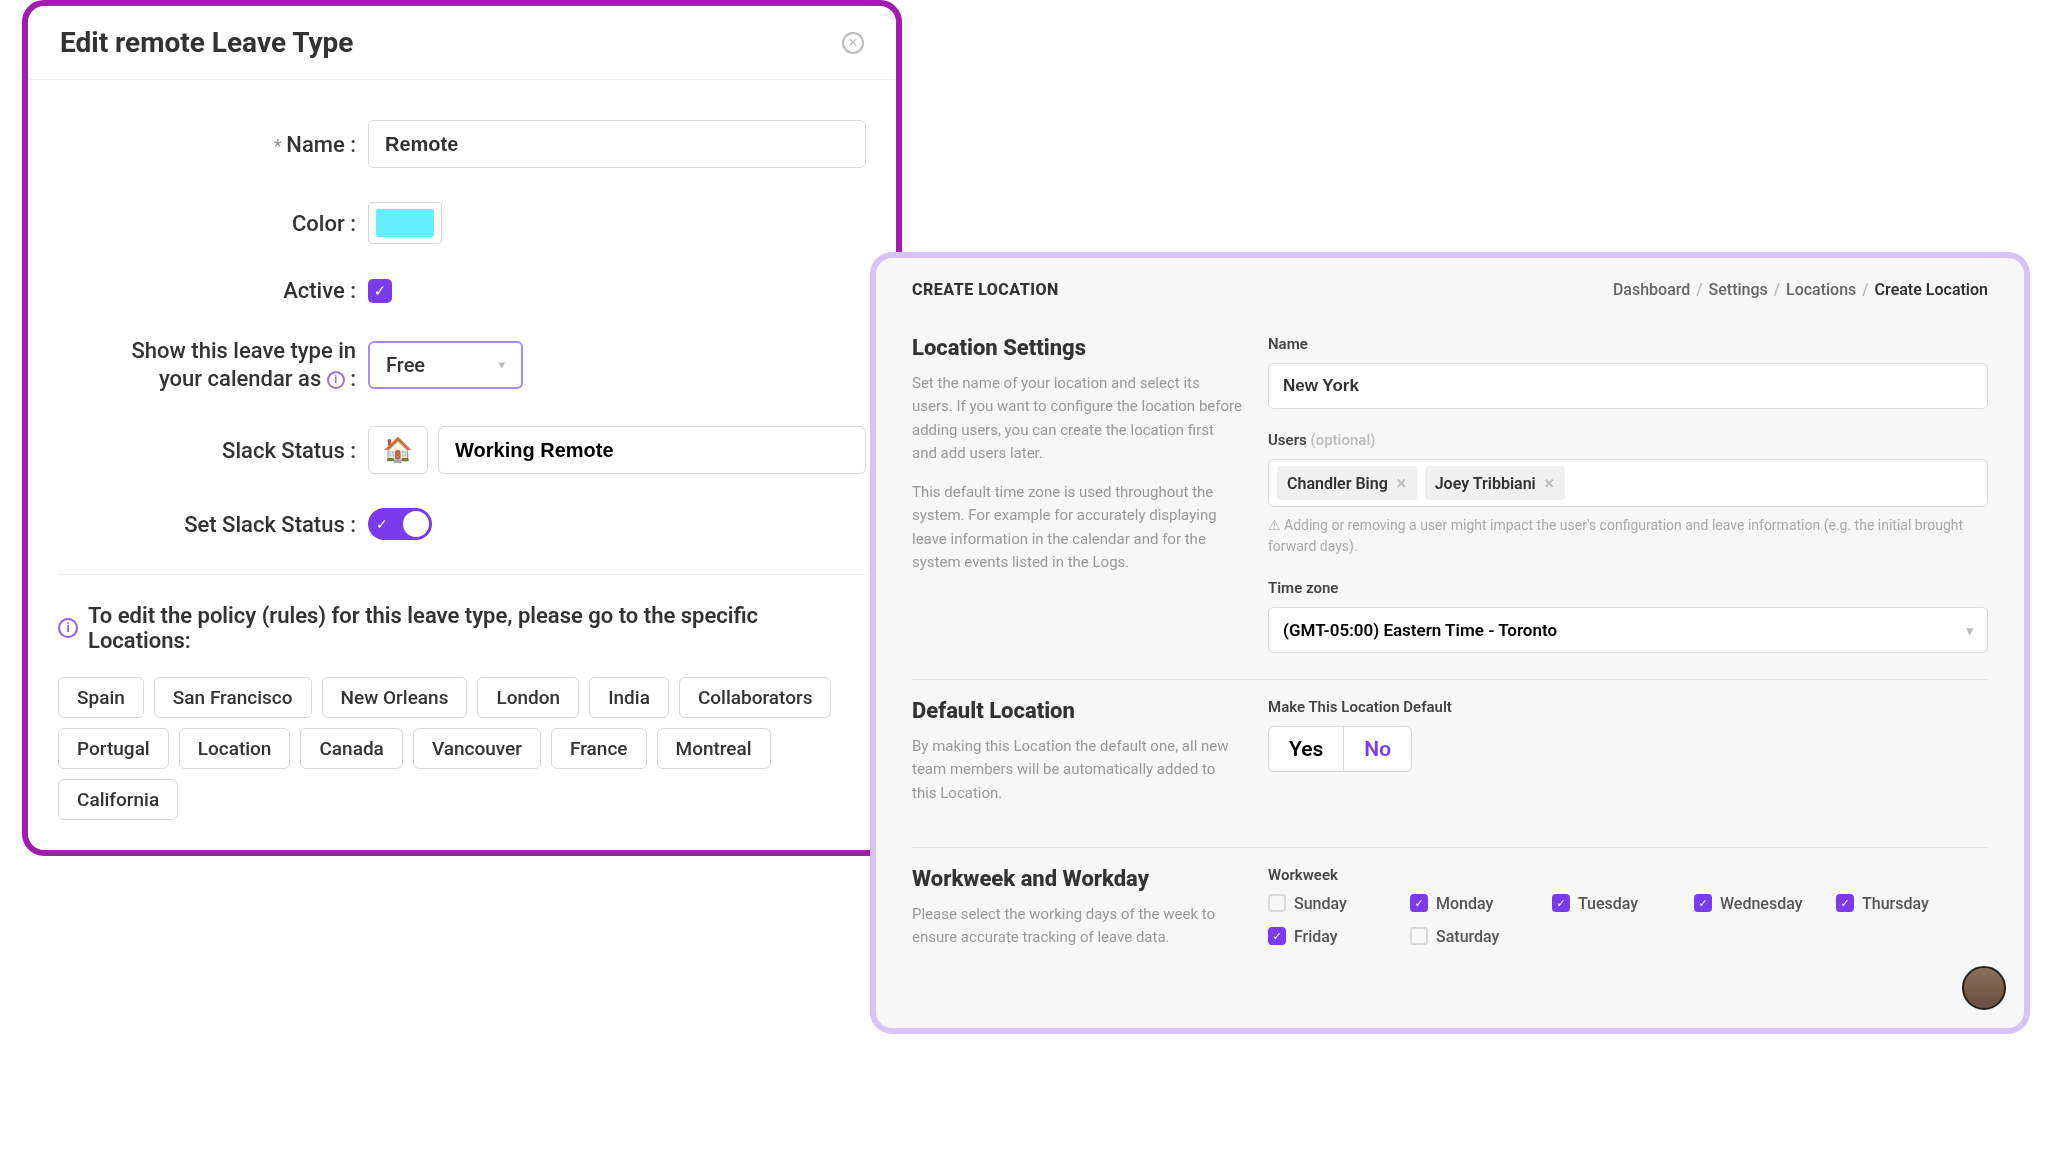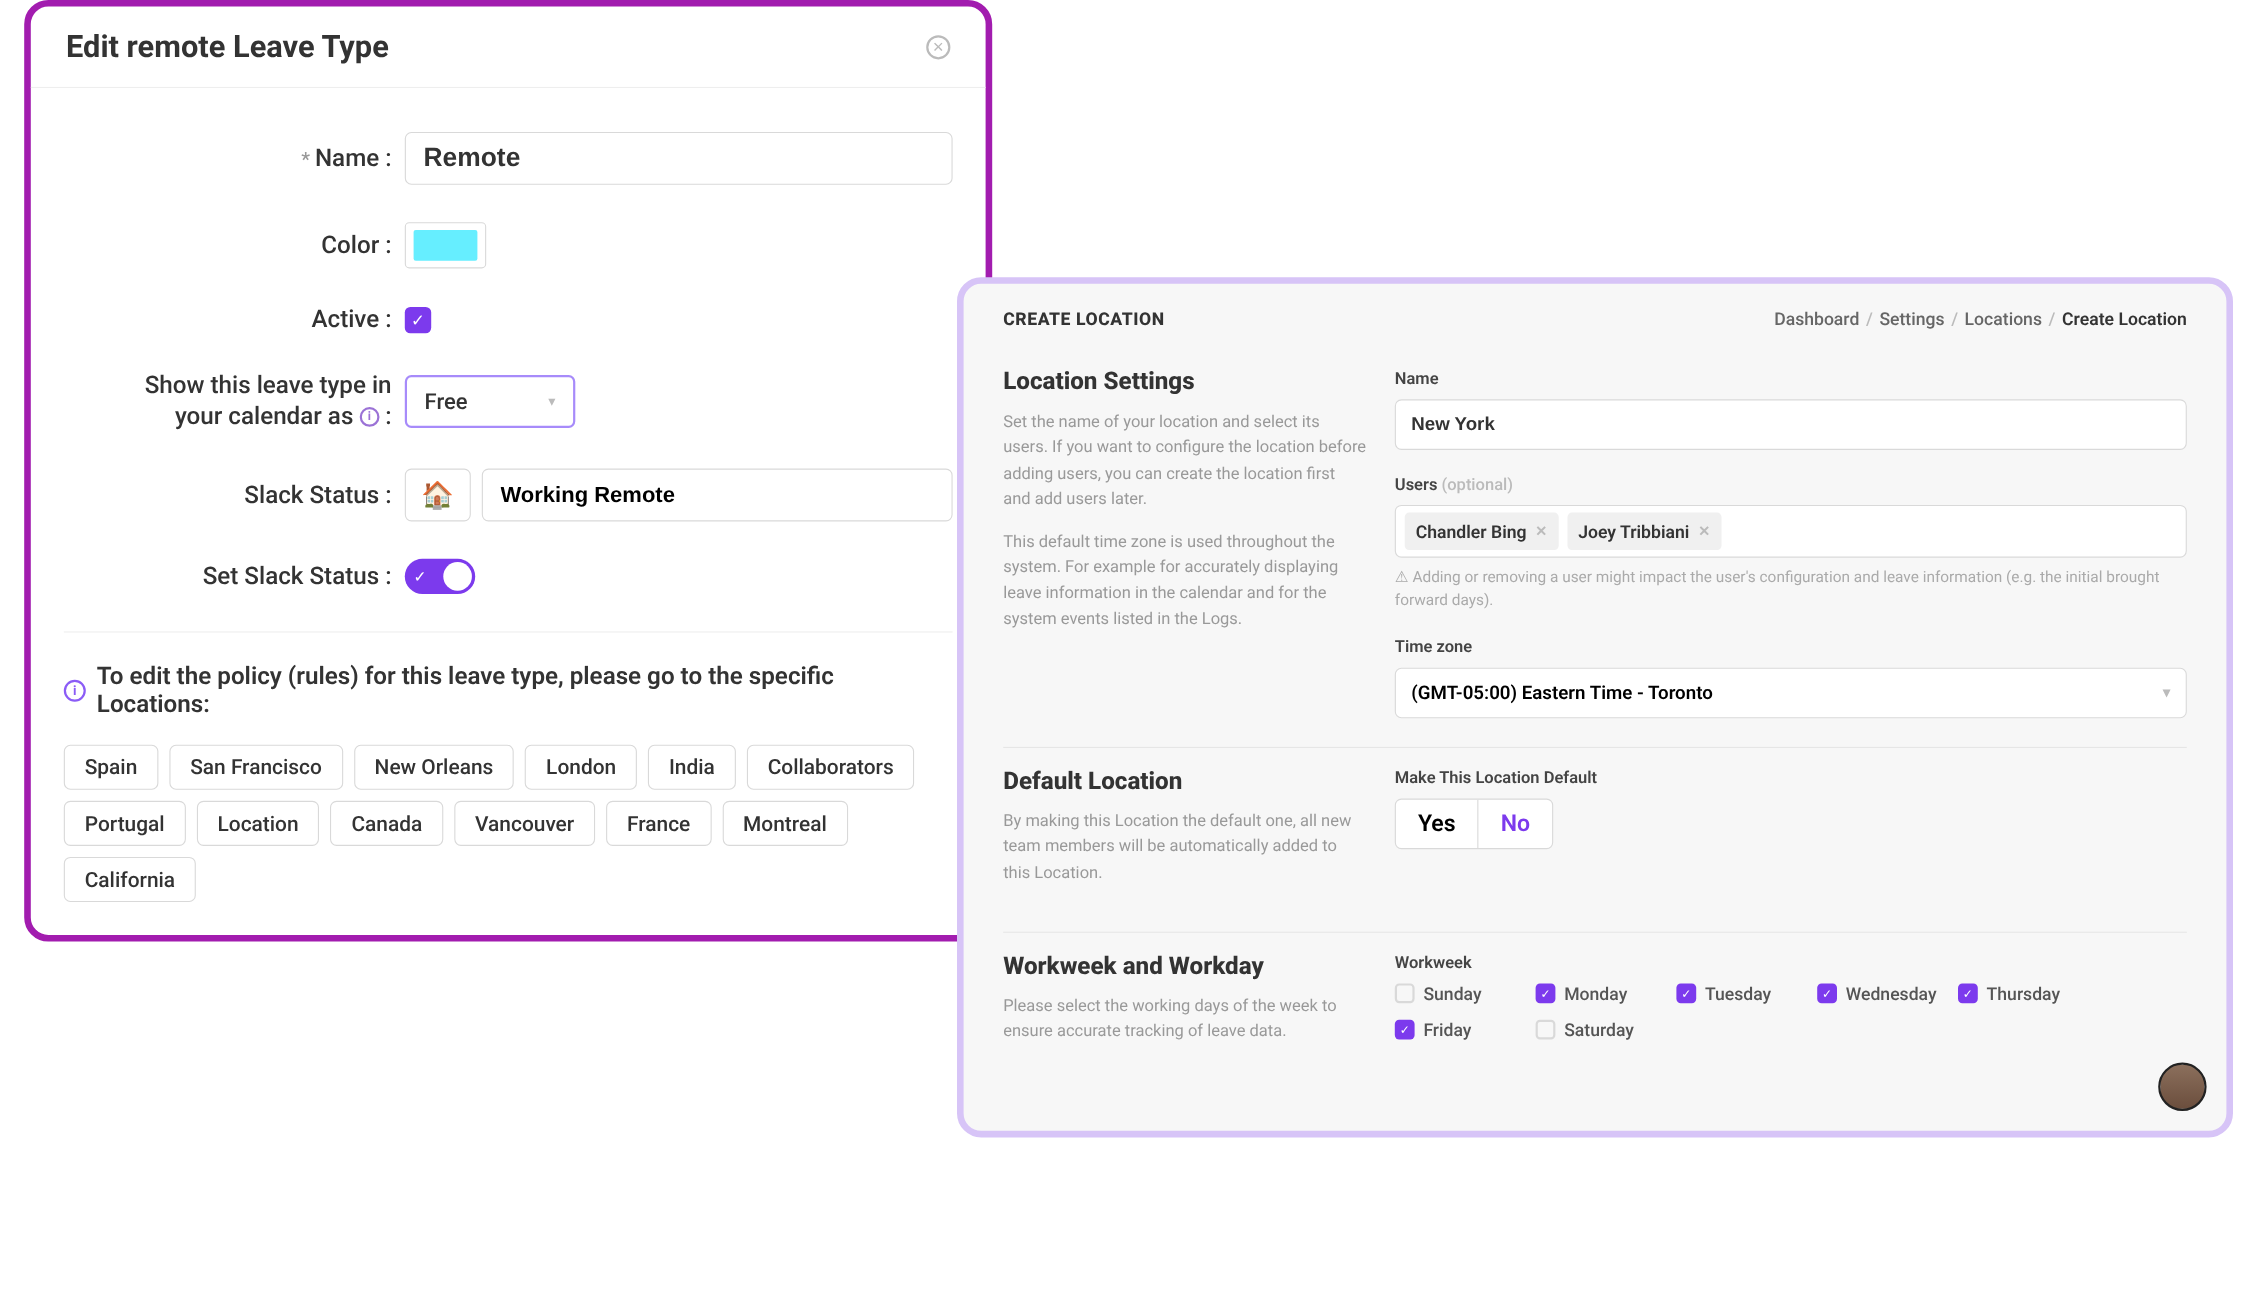--- a/index.html
+++ b/index.html
@@ -64,21 +64,21 @@
   font-weight: 500;
 }
 .form-label .ast { color: #999; font-size: 18px; }
 .text-input {
   flex: 1;
   max-width: 510px;
   height: 48px;
   border: 1px solid #d9d9d9;
   border-radius: 6px;
   padding: 17px 16px;
-  font-size: 24px;
+  font-size: 20px;
   font-weight: 600;
   color: #333;
 }
 .color-swatch-box {
   width: 74px;
   height: 42px;
   border: 1px solid #d9d9d9;
   border-radius: 4px;
   display: flex;
   align-items: center;
@@ -349,21 +349,21 @@
   font-weight: 600;
   cursor: pointer;
 }
 .yn-btn.selected {
   color: #7c3aed;
   border-left: 1px solid #d9d9d9;
 }
 .days {
   display: flex;
   flex-wrap: wrap;
-  gap: 18px;
+  gap: 32px;
   row-gap: 14px;
 }
 .day {
   display: flex;
   align-items: center;
   gap: 8px;
   min-width: 110px;
 }
 .day-check {
   width: 18px;

